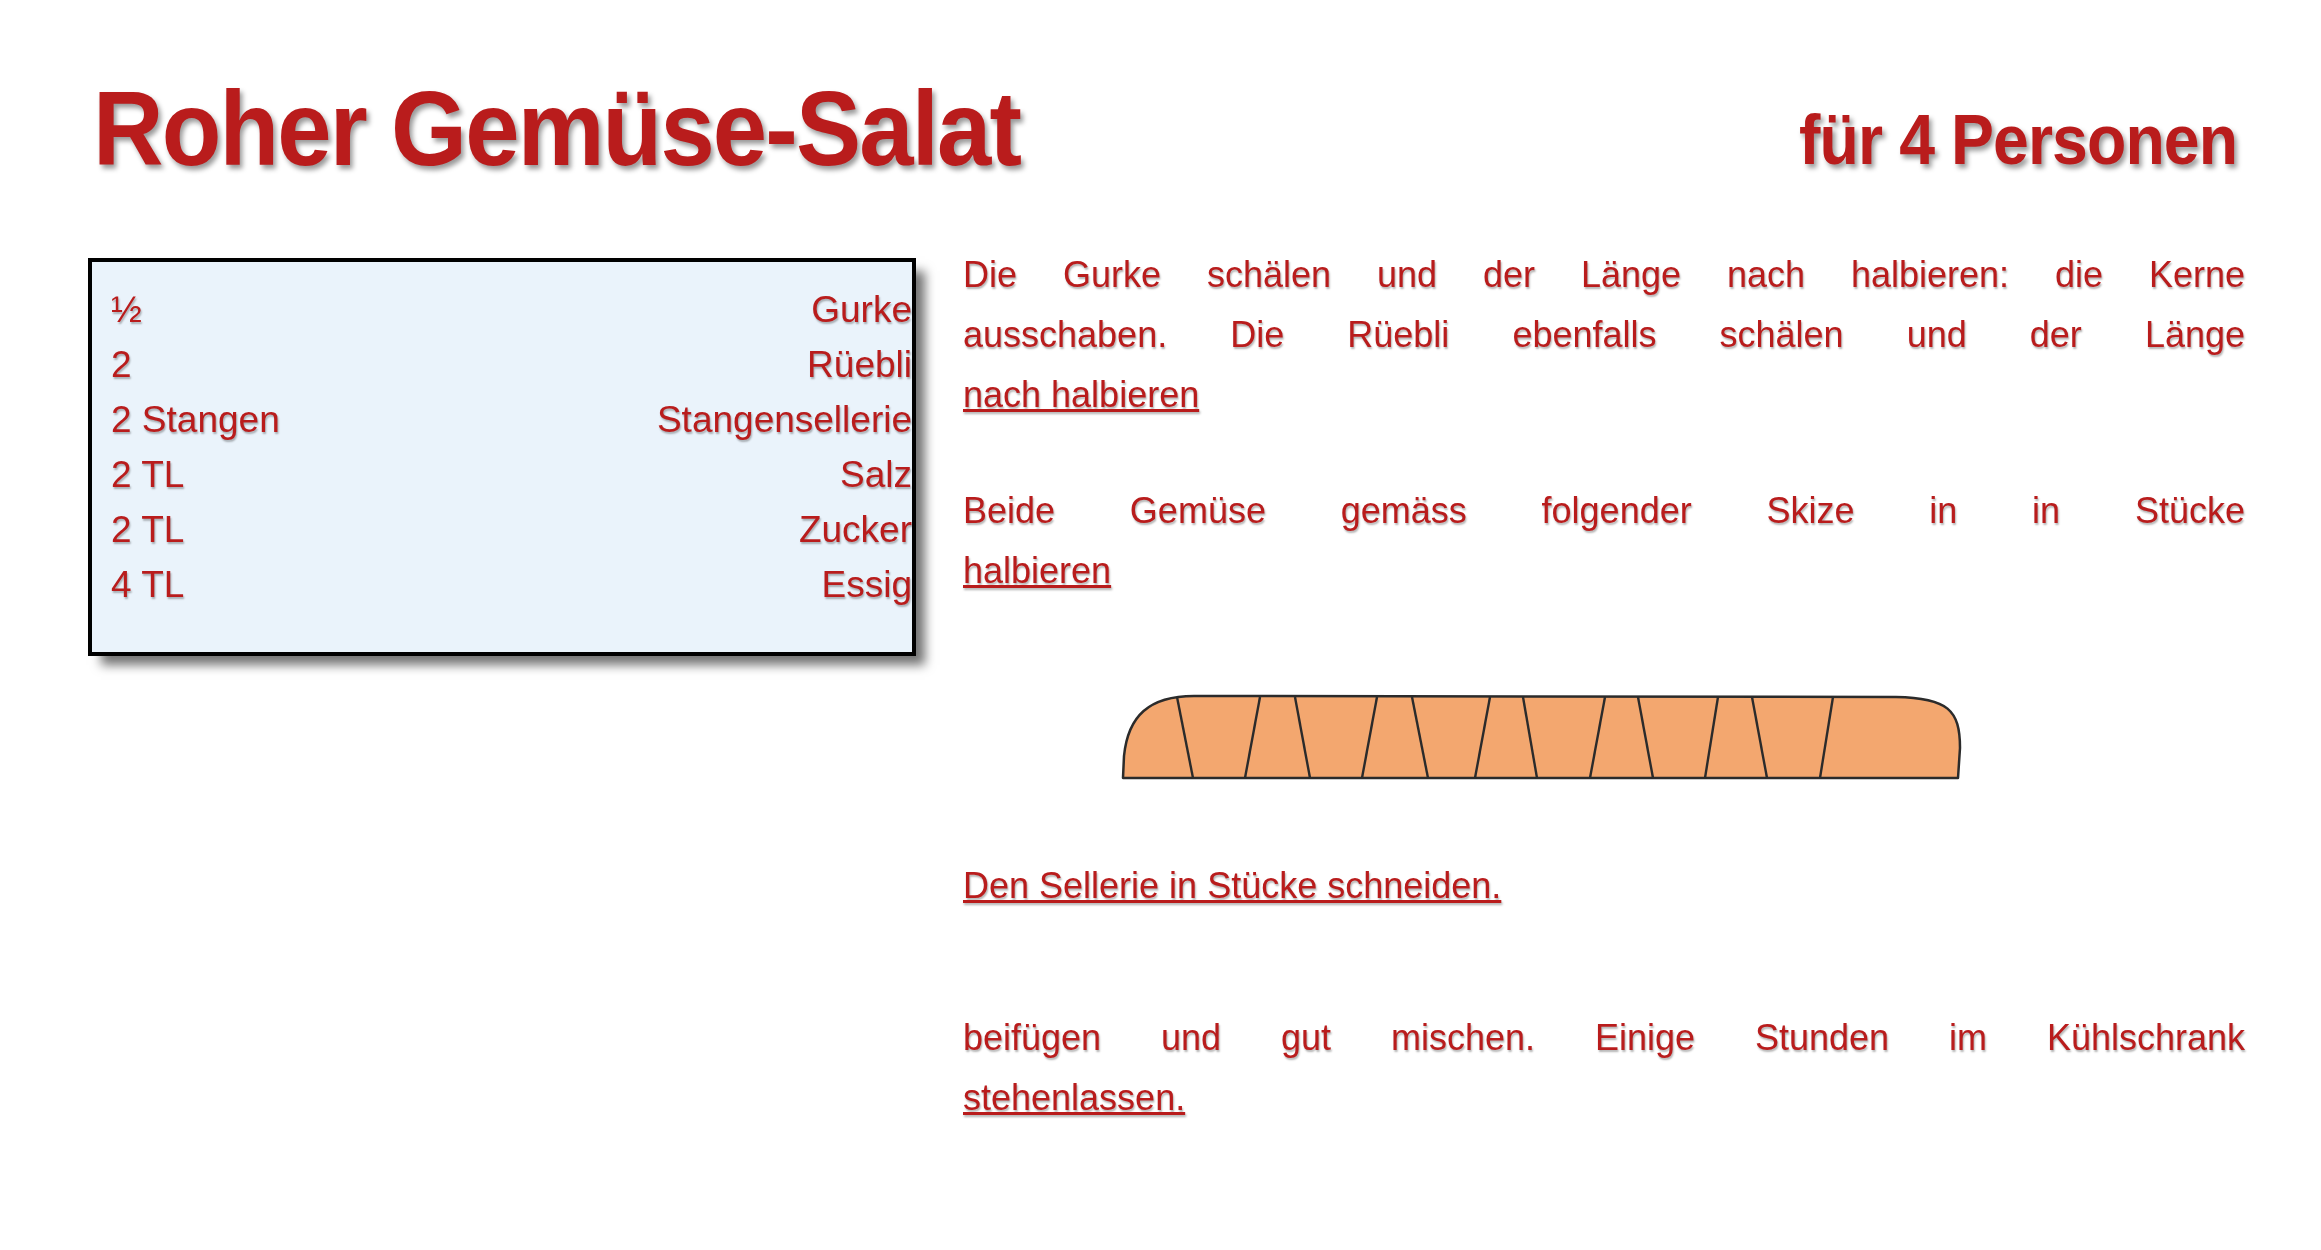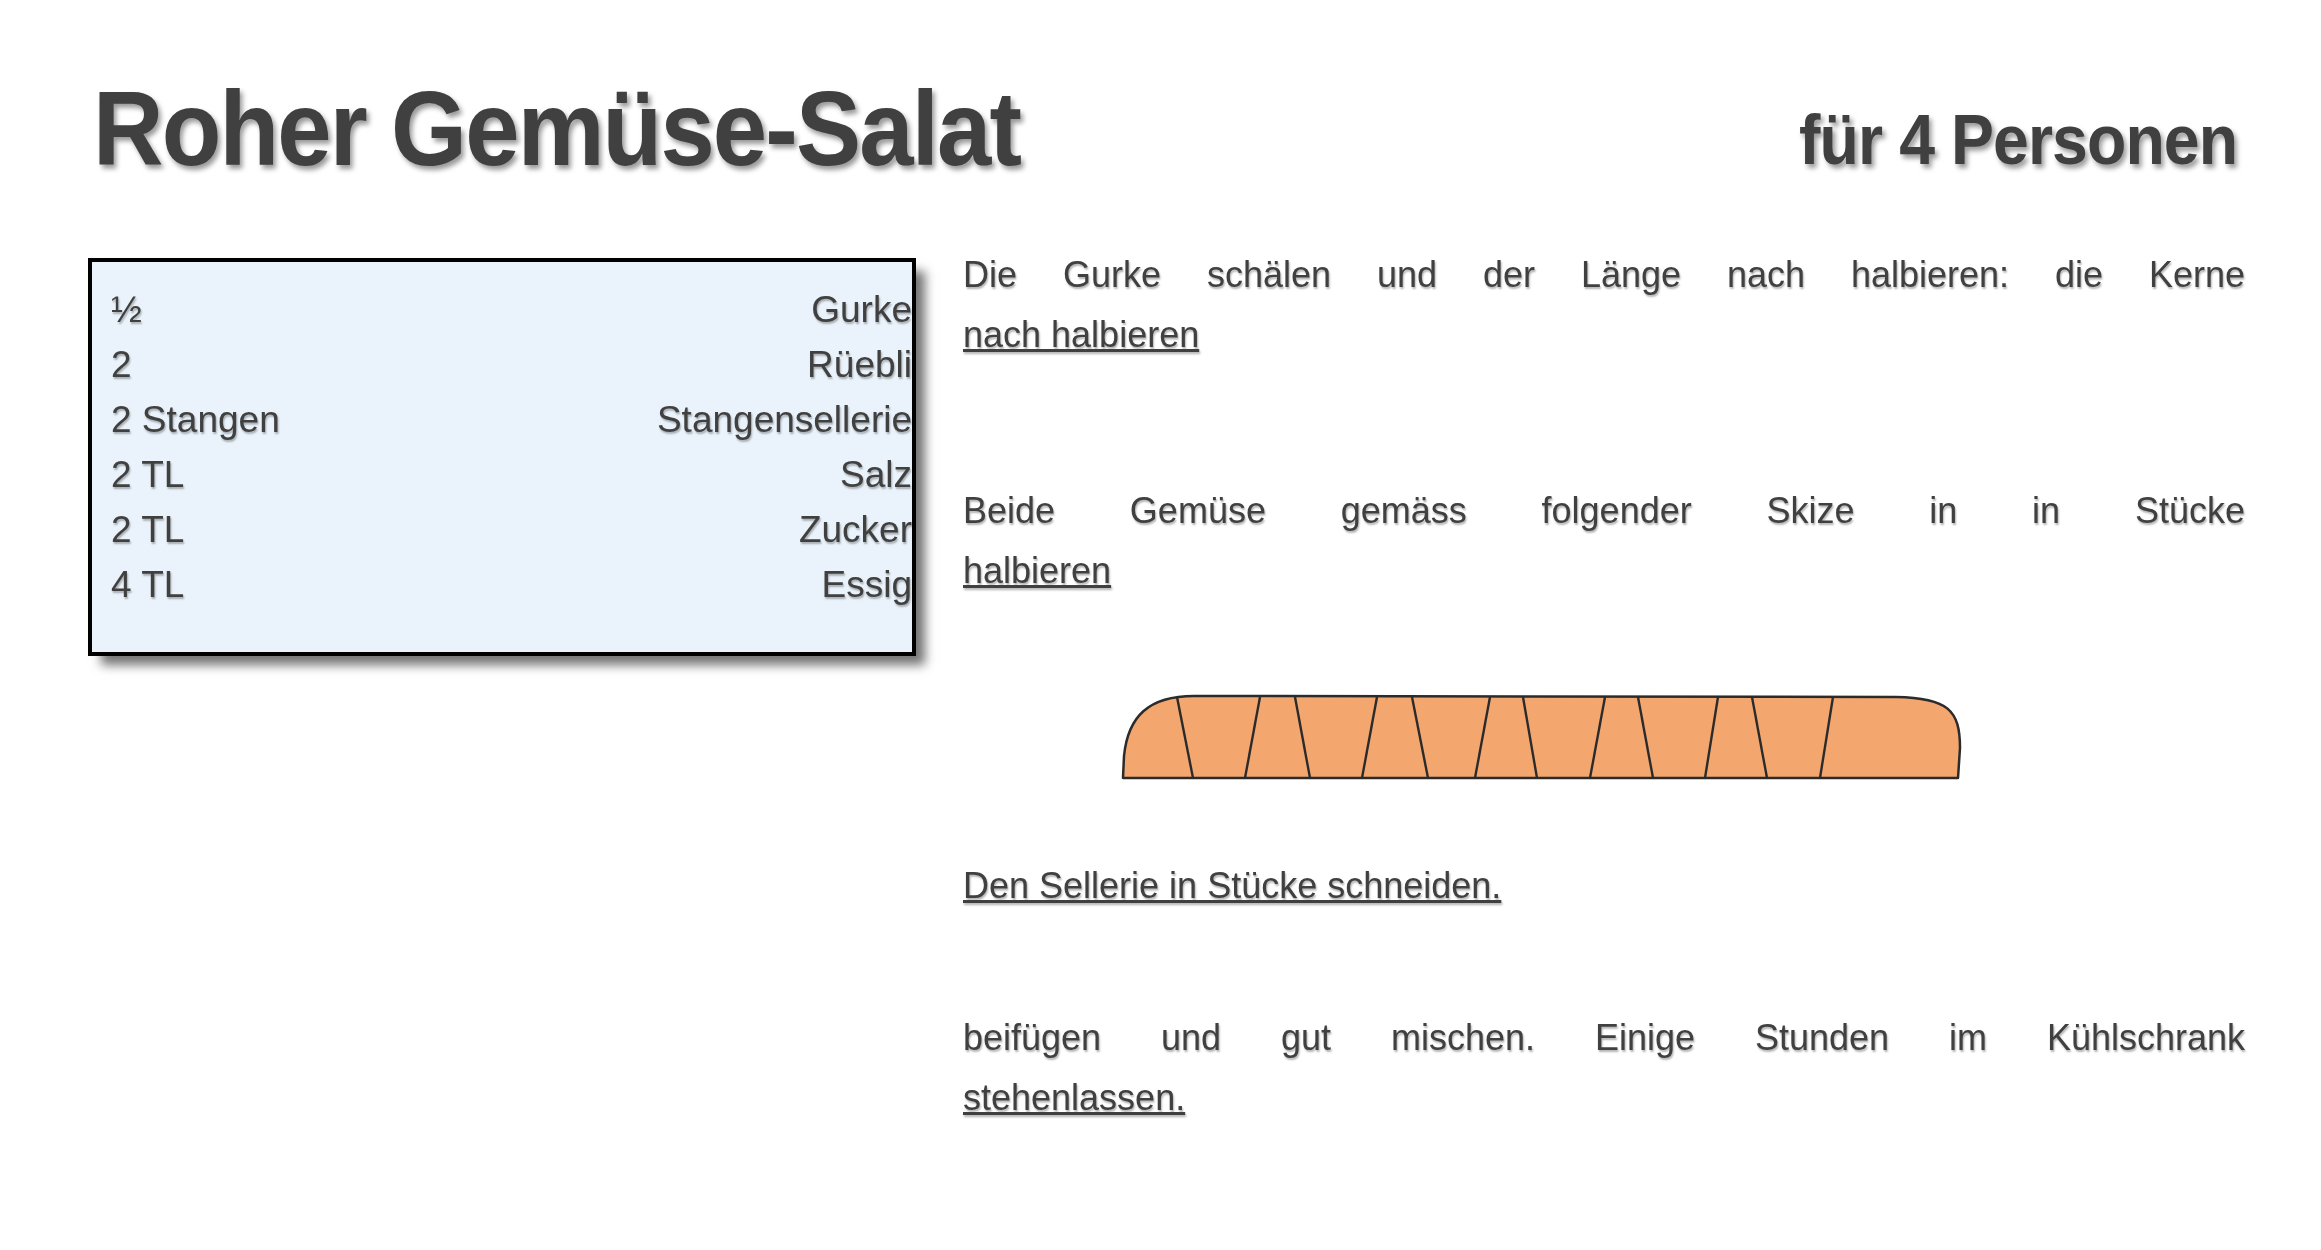--- a/index.html
+++ b/index.html
@@ -7,21 +7,21 @@
     padding: 0;
     background: #ffffff;
   }
   .page {
     position: relative;
     width: 2321px;
     height: 1250px;
     background: #ffffff;
     overflow: hidden;
     font-family: "Liberation Sans", "DejaVu Sans", sans-serif;
-    color: #404040;
+    color: #b91c1c;
   }
   .title {
     position: absolute;
     left: 93px;
     top: 76px;
     margin: 0;
     font-size: 105px;
     font-weight: bold;
     line-height: 1;
     white-space: nowrap;
@@ -116,20 +116,21 @@
       <span class="ing-name">Zucker</span>
     </div>
     <div class="ing-row">
       <span class="ing-qty">4 TL</span>
       <span class="ing-name">Essig</span>
     </div>
   </div>
 
   <div class="para" style="top:245px">
     <span class="line just">Die Gurke schälen und der Länge nach halbieren: die Kerne</span>
+    <span class="line just">ausschaben. Die Rüebli ebenfalls schälen und der Länge</span>
     <span class="line left">nach halbieren</span>
   </div>
 
   <div class="para" style="top:481px">
     <span class="line just">Beide Gemüse gemäss folgender Skize in in Stücke</span>
     <span class="line left">halbieren</span>
   </div>
 
   <svg class="diagram" viewBox="0 0 848 92" xmlns="http://www.w3.org/2000/svg">
     <path d="M6,88 L841,88 L843,58 C843,20 831,8 779,7 L77,6 C32,6 11,26 7,66 L6,88 Z" fill="#F3A76F" stroke="#2B2B2B" stroke-width="2.5" stroke-linejoin="round"></path>

